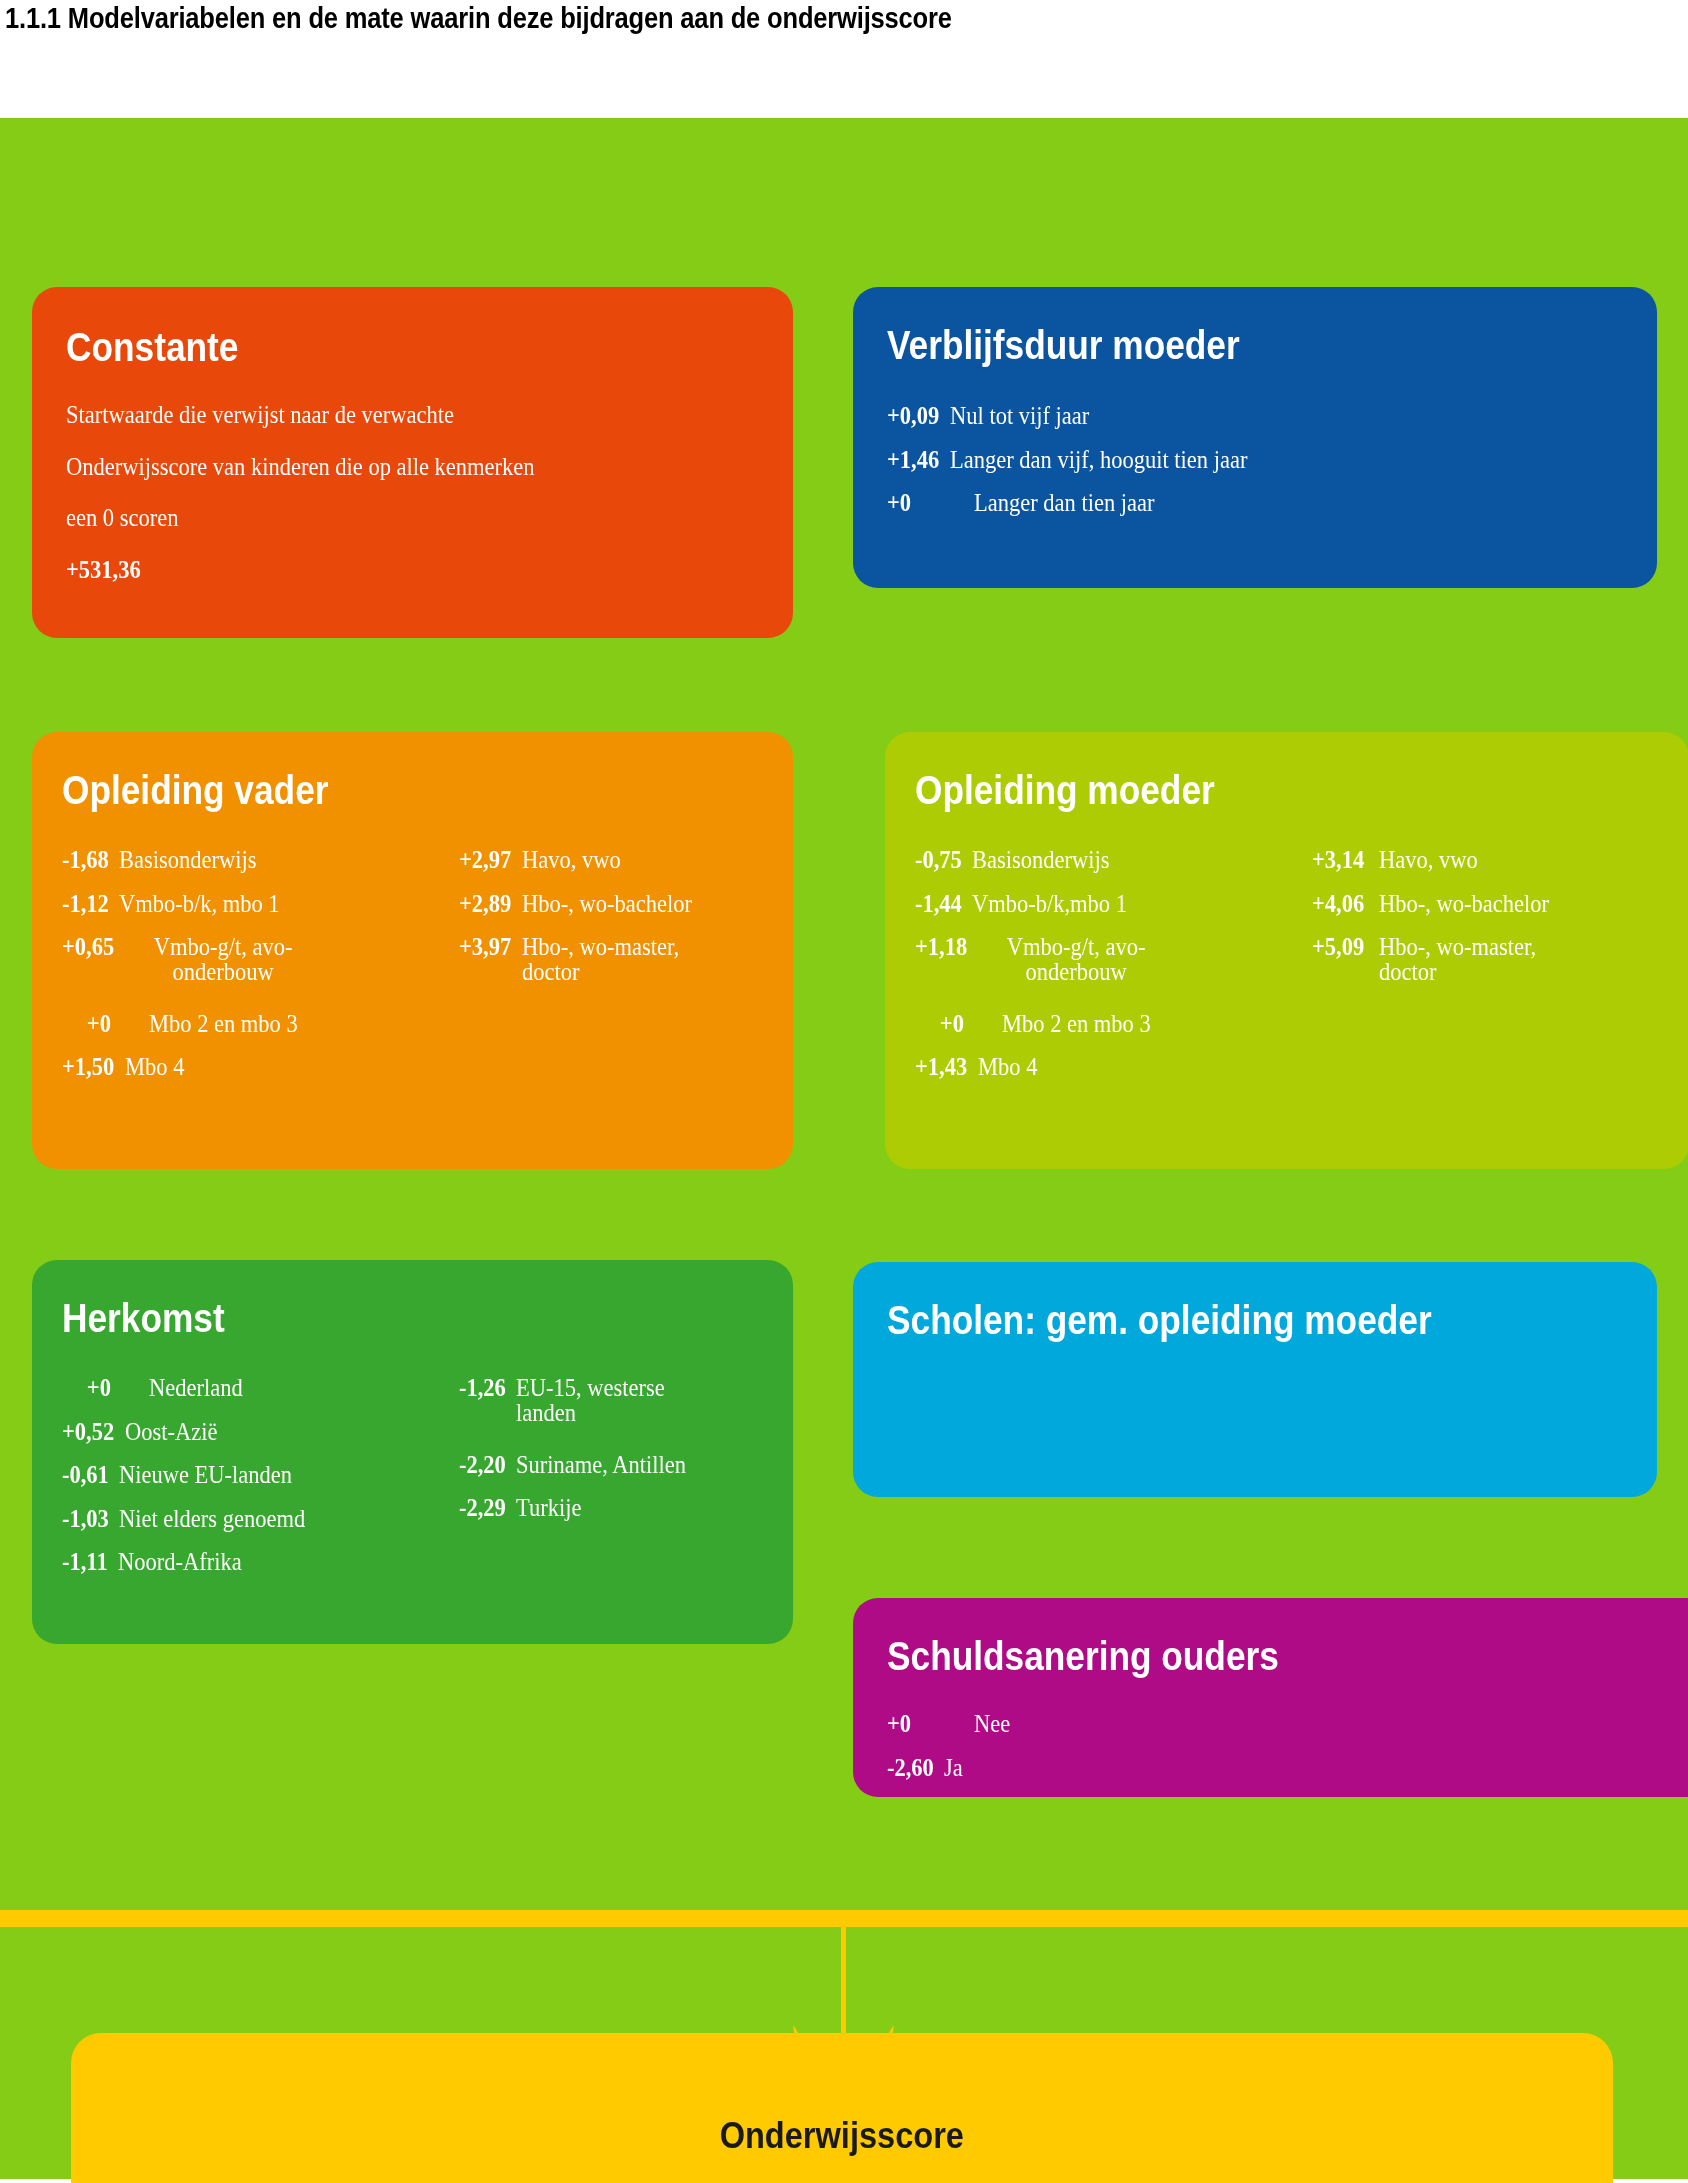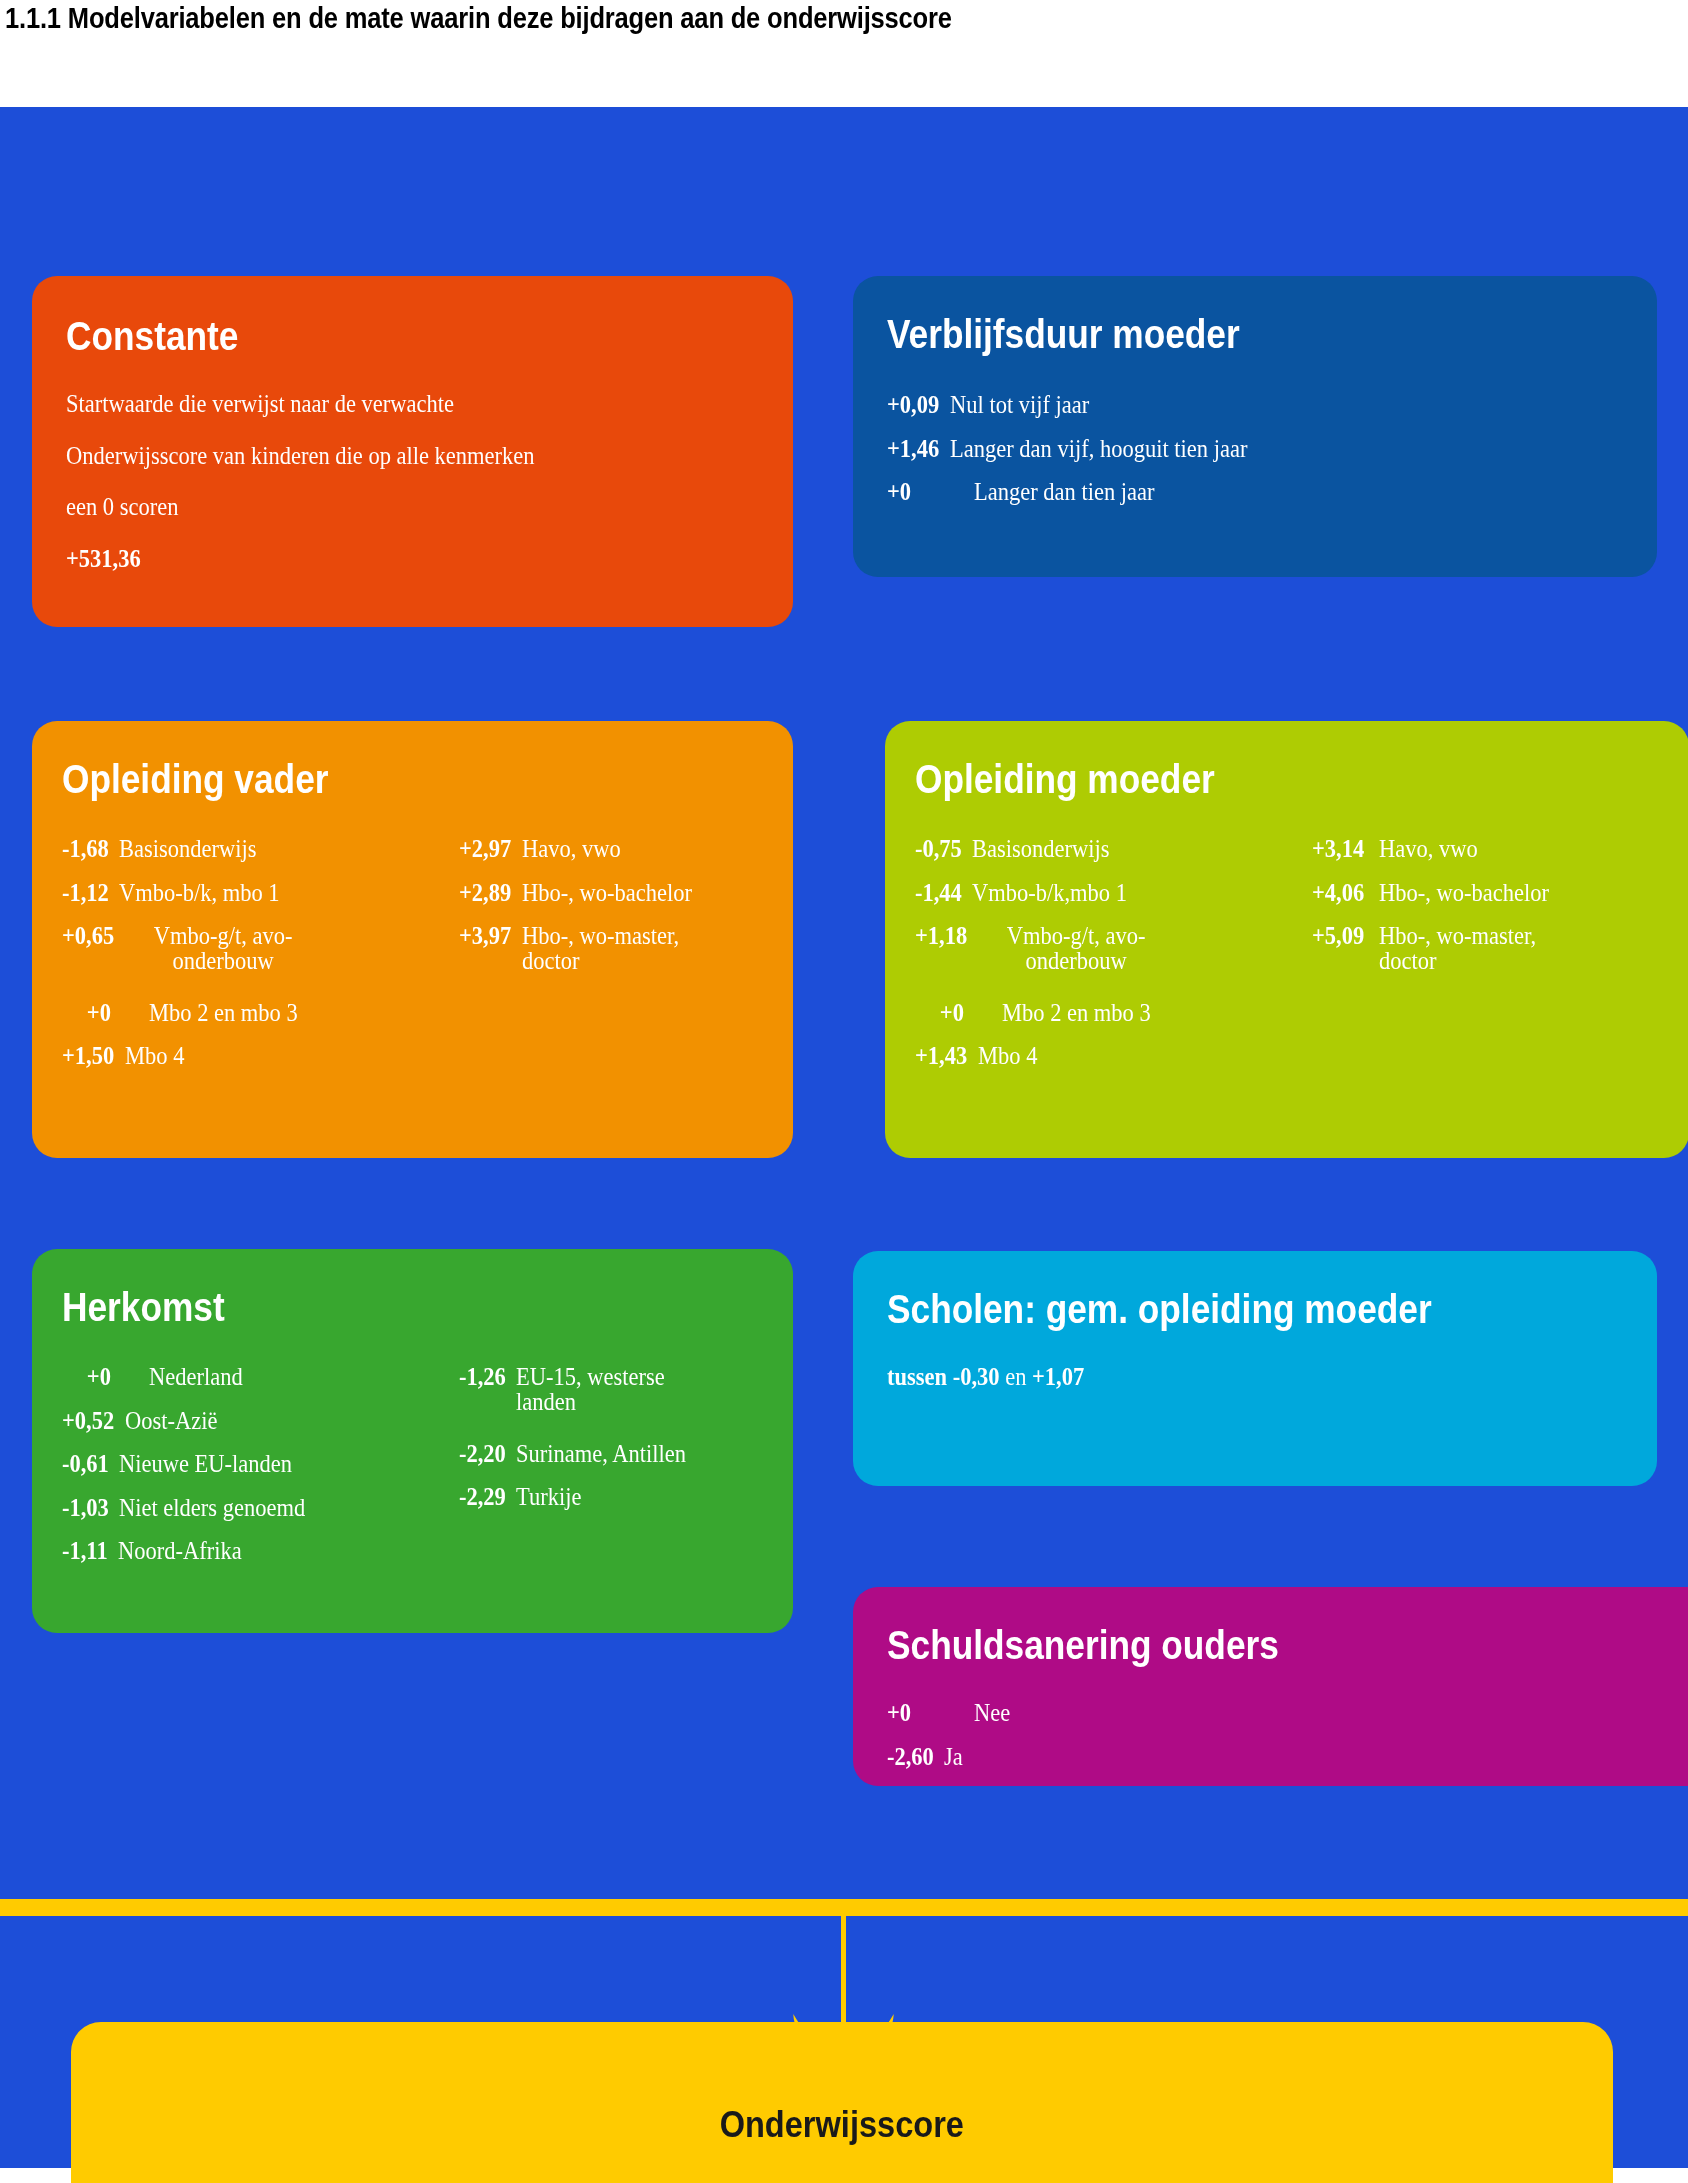--- a/index.html
+++ b/index.html
@@ -29,24 +29,24 @@
     letter-spacing: -0.2px;
     font-stretch: condensed;
     transform: scaleX(0.88);
     transform-origin: left top;
   }
 
   
   #canvas {
     position: absolute;
     left: 0;
-    top: 107px;
+    top: 118px;
     width: 1688px;
     height: 2061px;
-    background: #1d4ed8;
+    background: #84cc16;
   }
 
   
   .card {
     position: absolute;
     border-radius: 25px;
     box-sizing: border-box;
     color: #ffffff;
     overflow: hidden;
   }
@@ -346,27 +346,20 @@
         <div class="row">
           <span class="val">-2,29</span>
           <span class="lbl">Turkije</span>
         </div>
       </div>
     </div>
   </div>
 
   <div class="card" id="card-scholen">
     <div class="card-title">Scholen: gem. opleiding moeder</div>
-    <div class="card-body" style="margin-top:34px;">
-      <div class="para">
-        <span style="font-weight:bold;">tussen -0,30</span>
-        <span>en</span>
-        <span style="font-weight:bold;">+1,07</span>
-      </div>
-    </div>
   </div>
 
   <div class="card" id="card-schuld">
     <div class="card-title">Schuldsanering ouders</div>
     <div class="card-body" style="margin-top:34px;">
       <div class="row">
         <span class="val w-narrow">+0</span>
         <span class="lbl">Nee</span>
       </div>
       <div class="row">

